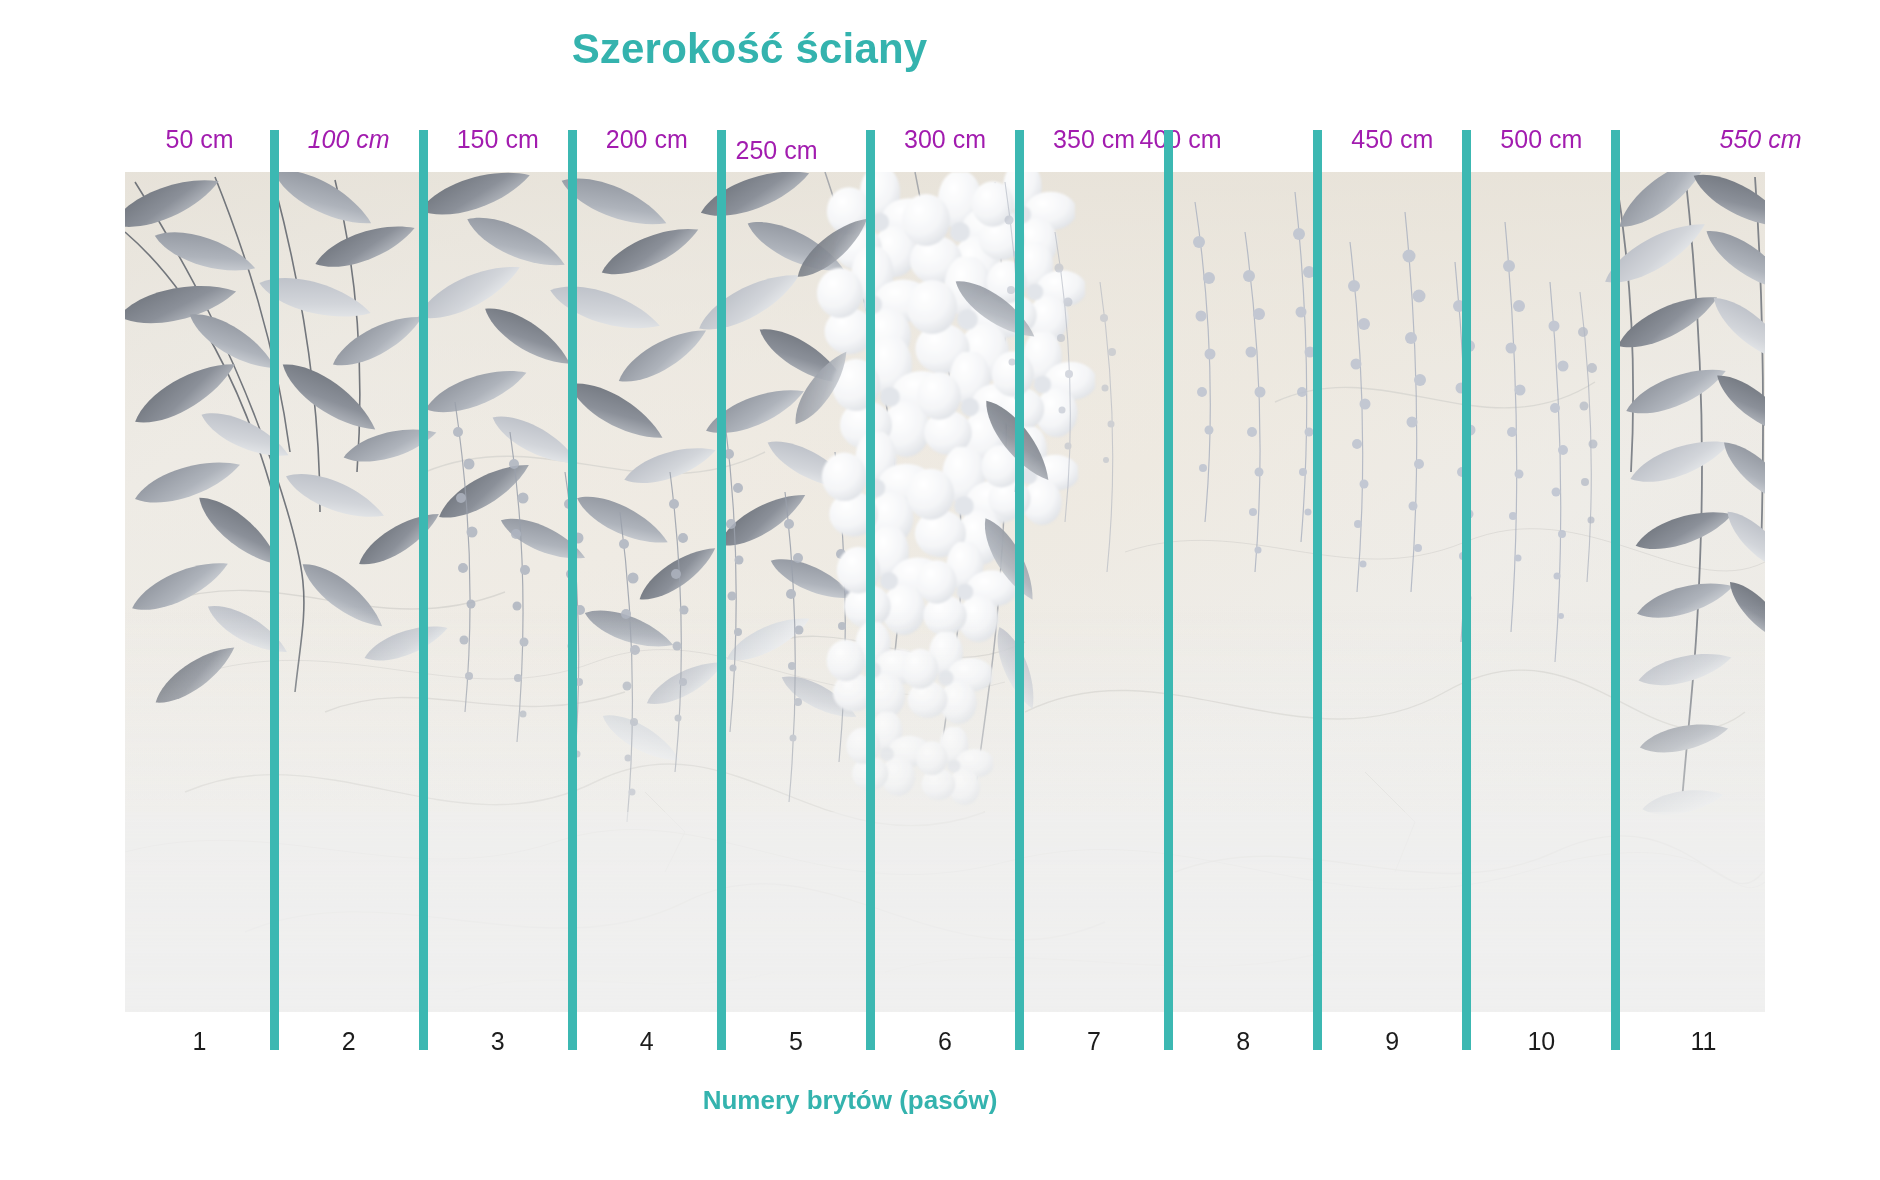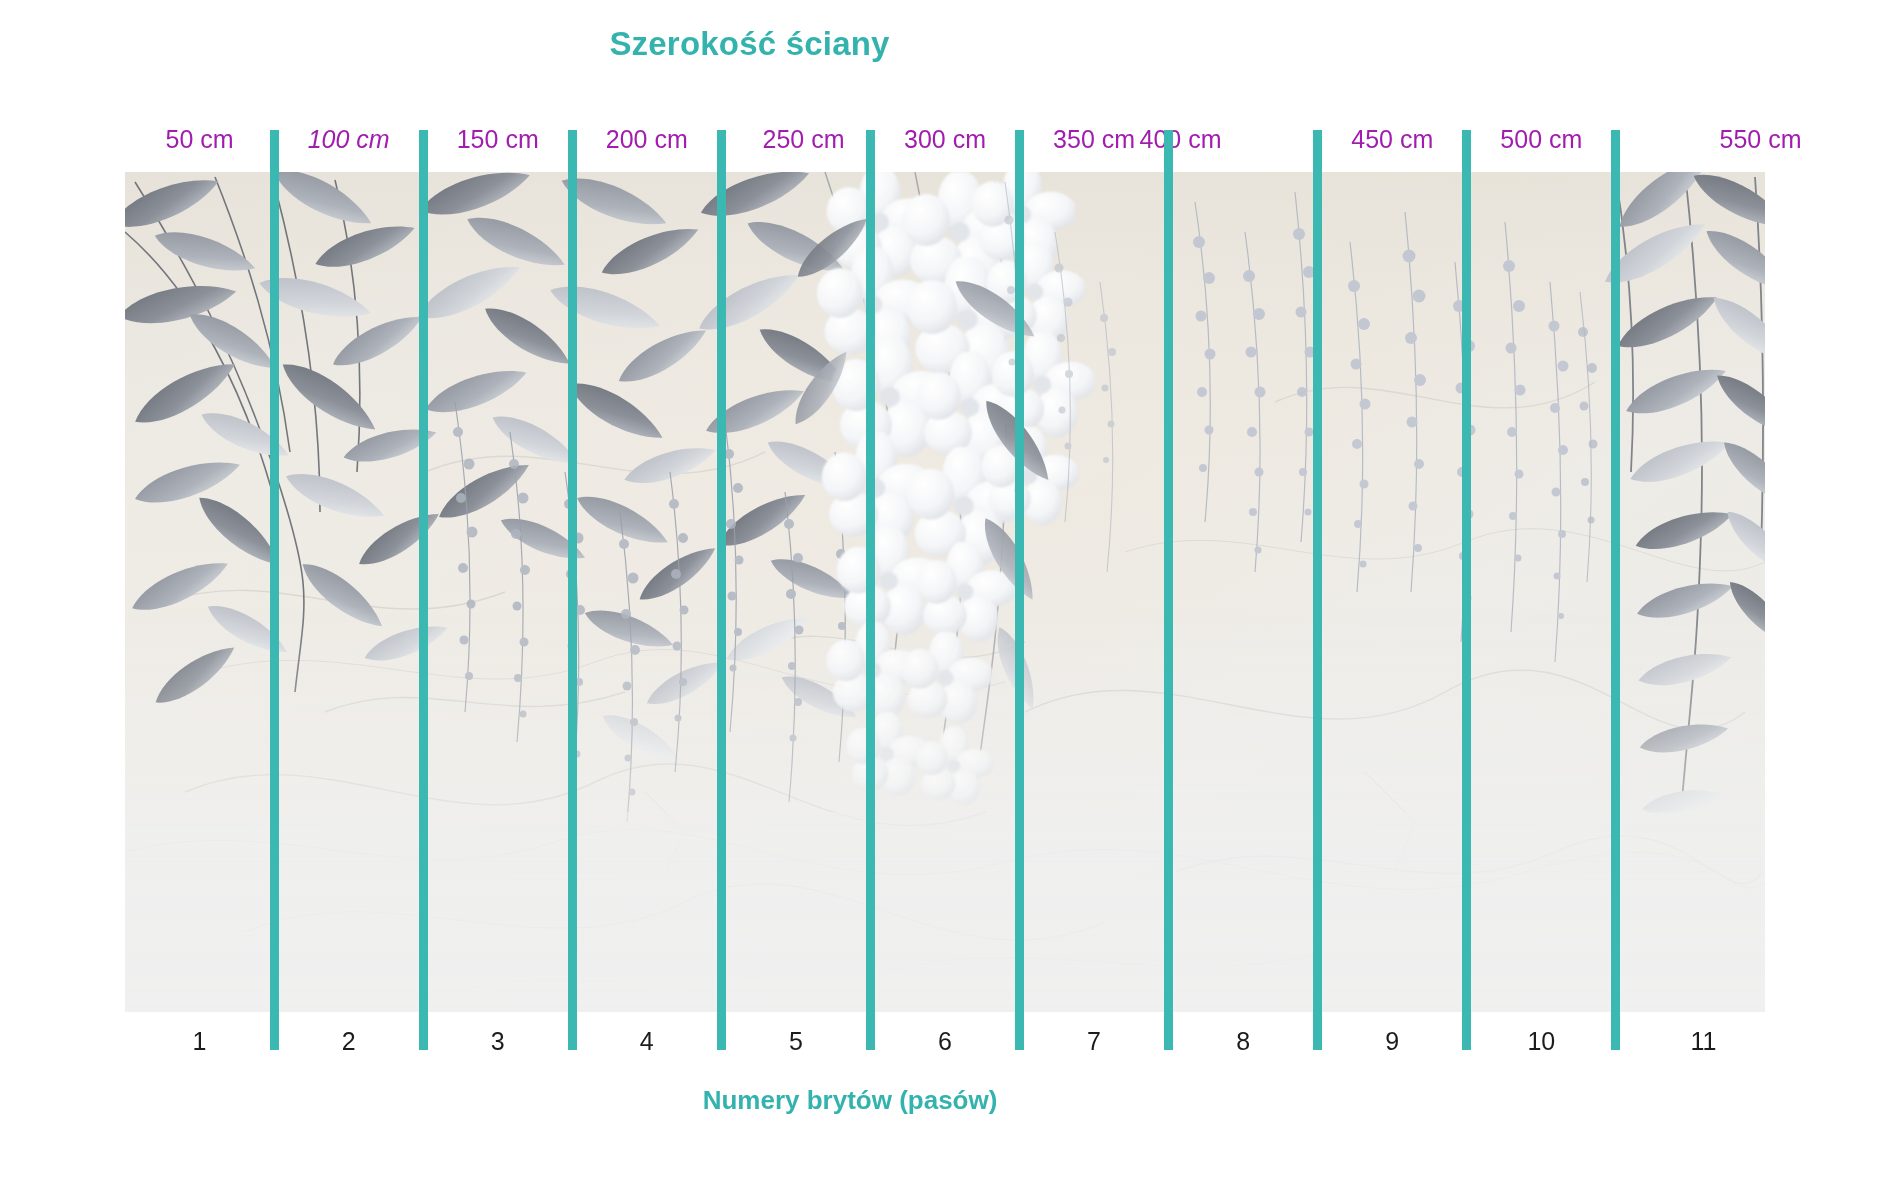--- a/index.html
+++ b/index.html
@@ -15,21 +15,21 @@
     position: relative;
   }
 
   
   #top-title {
     position: absolute;
     top: 26px;
     left: 0;
     width: 1499px;
     text-align: center;
-    font-size: 33px;
+    font-size: 42px;
     font-weight: bold;
     color: #34b3ae;
     letter-spacing: 0.2px;
     line-height: 1.1;
   }
   #bottom-title {
     position: absolute;
     top: 1086px;
     left: 0;
     width: 1700px;
@@ -109,27 +109,27 @@
 </head>
 <body>
 
 <div id="top-title">Szerokość ściany</div>
 
 <div id="width-scale">
     <div class="scale-cell" style="left: 0px; width: 149.091px;">50 cm</div>
     <div class="scale-cell" style="left: 149.091px; width: 149.091px; font-style: italic;">100 cm</div>
     <div class="scale-cell" style="left: 298.182px; width: 149.091px;">150 cm</div>
     <div class="scale-cell" style="left: 447.273px; width: 149.091px;">200 cm</div>
-    <div class="scale-cell" style="left: 604px; width: 149.091px;">250 cm</div>
+    <div class="scale-cell" style="left: 577px; width: 149.091px; margin-top: 11px;">250 cm</div>
     <div class="scale-cell" style="left: 745.455px; width: 149.091px;">300 cm</div>
     <div class="scale-cell" style="left: 894.545px; width: 149.091px;">350 cm</div>
     <div class="scale-cell" style="left: 981px; width: 149.091px;">400 cm</div>
     <div class="scale-cell" style="left: 1192.73px; width: 149.091px;">450 cm</div>
     <div class="scale-cell" style="left: 1341.82px; width: 149.091px;">500 cm</div>
-    <div class="scale-cell" style="left: 1561px; width: 149.091px;">550 cm</div>
+    <div class="scale-cell" style="left: 1561px; width: 149.091px; font-style: italic;">550 cm</div>
   </div>
 
 <div id="mural">
   <svg id="mural-art" viewBox="0 0 1640 840" preserveAspectRatio="none">
     <defs>
 
       <linearGradient id="bgGrad" x1="0" y1="0" x2="1" y2="0.7">
         <stop offset="0%" stop-color="#e9e6e0"></stop>
         <stop offset="18%" stop-color="#eeebe5"></stop>
         <stop offset="40%" stop-color="#efeae2"></stop>

